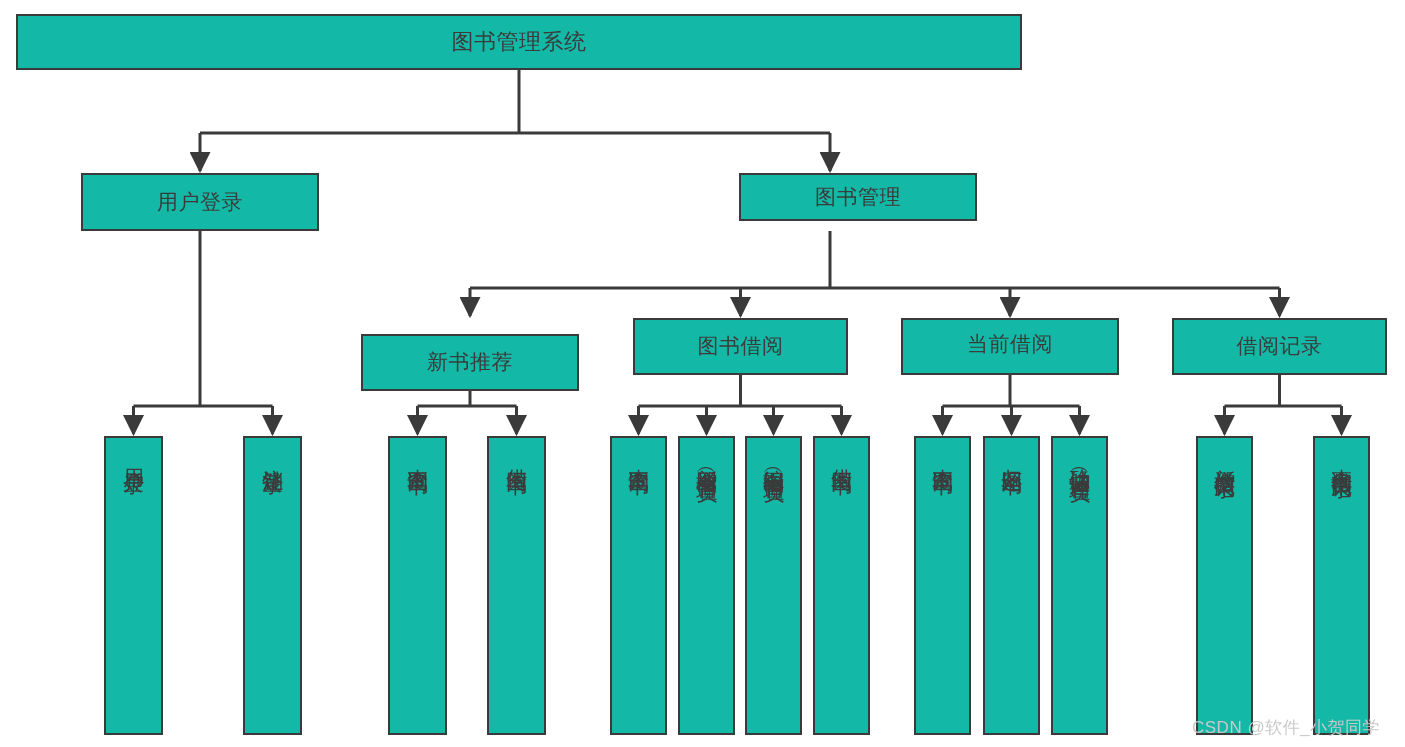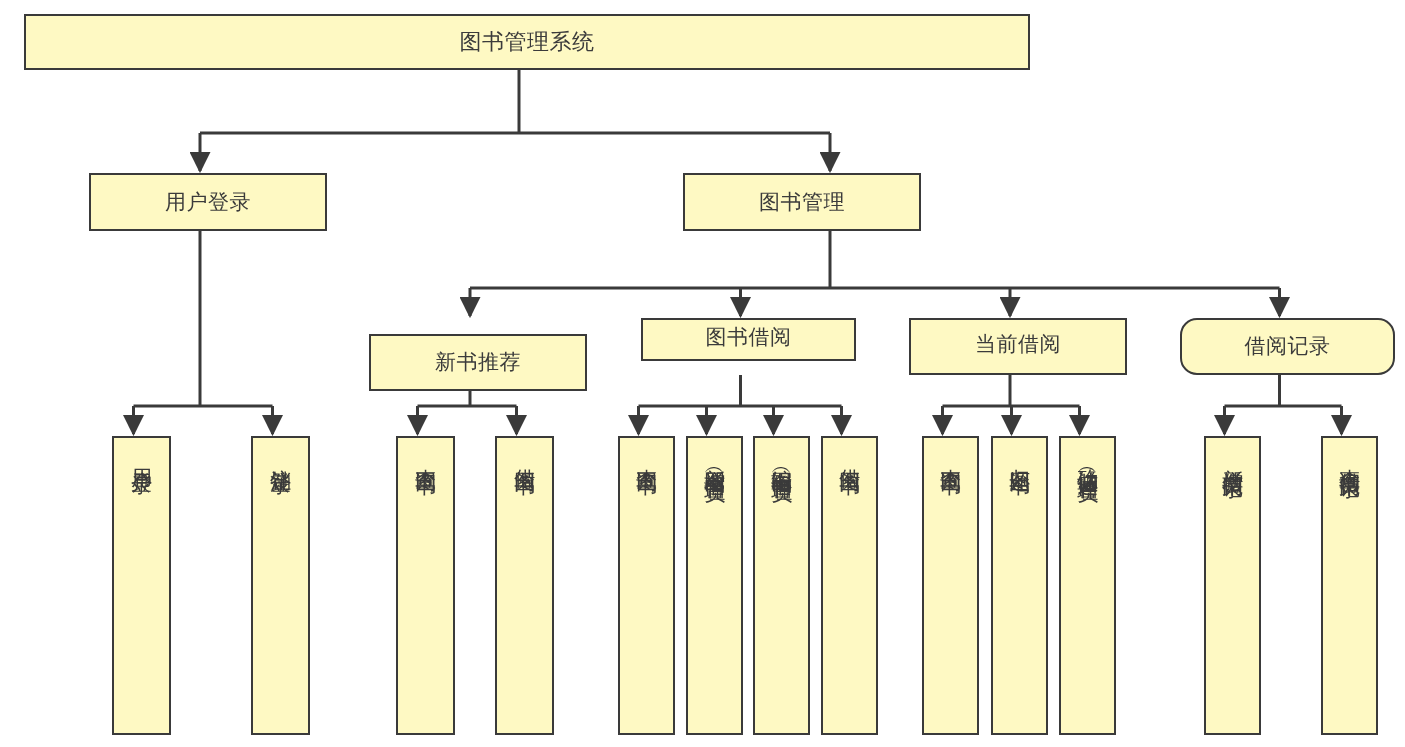--- a/index.html
+++ b/index.html
@@ -22,28 +22,27 @@
     position: absolute;
     left: 0;
     top: 0;
     width: 1405px;
     height: 747px;
     pointer-events: none;
   }
   .node {
     position: absolute;
     box-sizing: border-box;
-    background: #fef9c3;
+    background: #14b8a6;
     border: 2px solid #3a3a3a;
     display: flex;
     align-items: center;
     justify-content: center;
     color: #3b3b3b;
     letter-spacing: 0.5px;
-    margin-left: 8px;
   }
   .node-label {
     display: block;
     text-align: center;
     line-height: 1.18;
     white-space: pre;
   }
   .node.horizontal .node-label {
     font-size: 21px;
   }
@@ -119,33 +118,33 @@
       </g>
   </svg>
 
   <div id="node-layer">
       <div class="node horizontal root" style="left: 16px; top: 14px; width: 1006px; height: 56px;">
         <span class="node-label">图书管理系统</span>
       </div>
       <div class="node horizontal" style="left: 81px; top: 173px; width: 238px; height: 58px;">
         <span class="node-label">用户登录</span>
       </div>
-      <div class="node horizontal" style="left: 675px; top: 173px; width: 238px; height: 58px;">
+      <div class="node horizontal" style="left: 739px; top: 173px; width: 238px; height: 48px;">
         <span class="node-label">图书管理</span>
       </div>
       <div class="node horizontal" style="left: 361px; top: 334px; width: 218px; height: 57px;">
         <span class="node-label">新书推荐</span>
       </div>
-      <div class="node horizontal" style="left: 633px; top: 318px; width: 215px; height: 43px; font-family: Liberation Mono, monospace;">
+      <div class="node horizontal" style="left: 633px; top: 318px; width: 215px; height: 57px;">
         <span class="node-label">图书借阅</span>
       </div>
       <div class="node horizontal" style="left: 901px; top: 318px; width: 218px; height: 57px; font-family: Liberation Mono, monospace;">
         <span class="node-label">当前借阅</span>
       </div>
-      <div class="node horizontal" style="left: 1172px; top: 318px; width: 215px; height: 57px; border-radius: 17px;">
+      <div class="node horizontal" style="left: 1172px; top: 318px; width: 215px; height: 57px;">
         <span class="node-label">借阅记录</span>
       </div>
       <div class="node vertical" style="left: 104px; top: 436px; width: 59px; height: 299px;">
         <span class="node-label">用户登录</span>
       </div>
       <div class="node vertical" style="left: 243px; top: 436px; width: 59px; height: 299px;">
         <span class="node-label">注销登录</span>
       </div>
       <div class="node vertical" style="left: 388px; top: 436px; width: 59px; height: 299px;">
         <span class="node-label">查询图书</span>
@@ -175,14 +174,15 @@
         <span class="node-label">确认归还（管理员）</span>
       </div>
       <div class="node vertical" style="left: 1196px; top: 436px; width: 57px; height: 299px;">
         <span class="node-label">新增借阅记录</span>
       </div>
       <div class="node vertical" style="left: 1313px; top: 436px; width: 57px; height: 299px;">
         <span class="node-label">查询借阅记录</span>
       </div>
     </div>
 
+  <div class="watermark" style="left:1192px; top:716px;">CSDN @软件_小贺同学</div>
 
 </div>
 
 </body></html>

